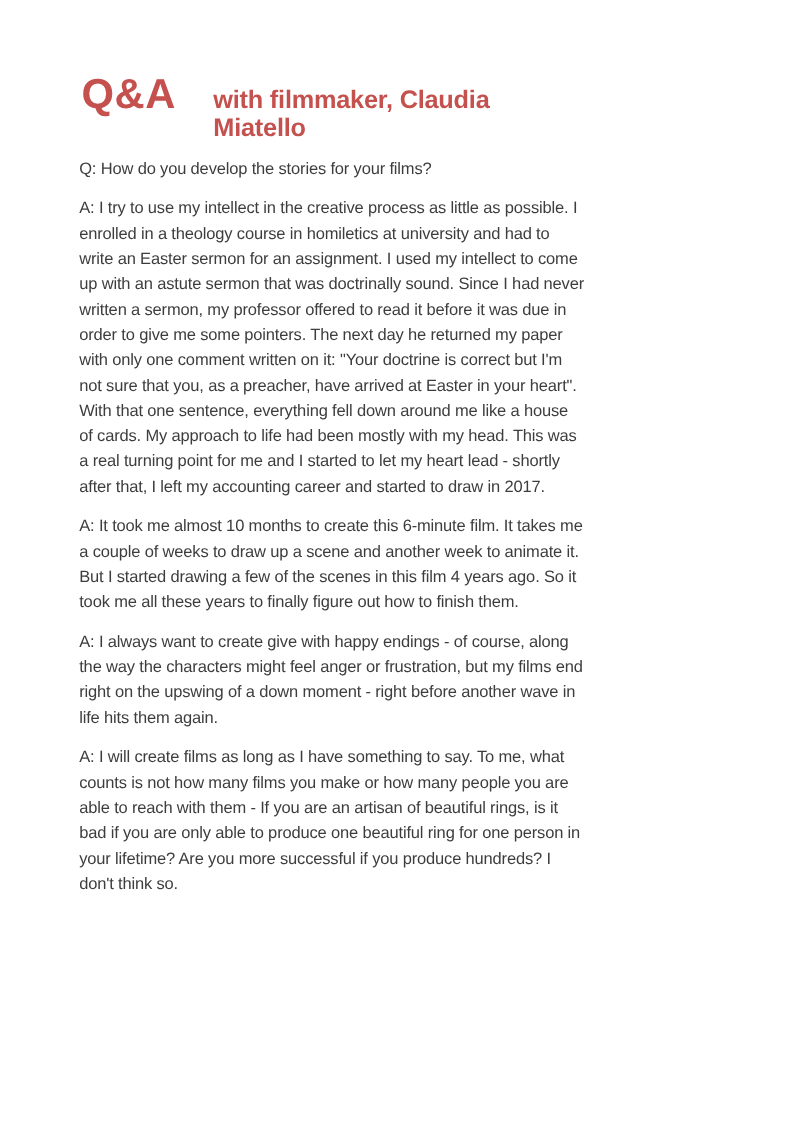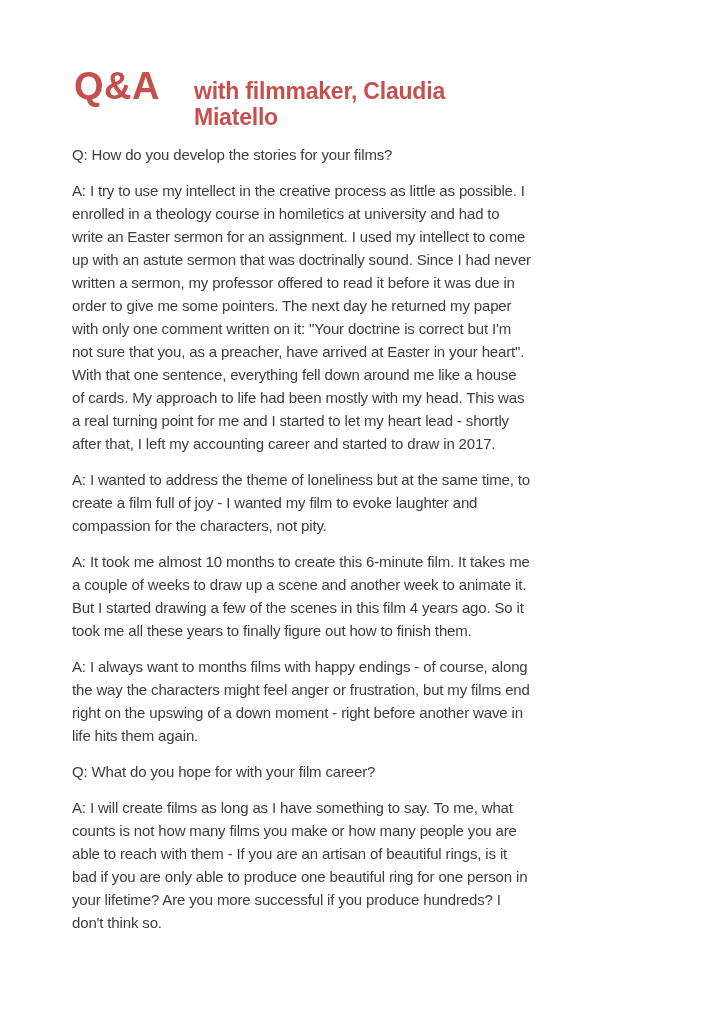--- a/index.html
+++ b/index.html
@@ -59,31 +59,29 @@
   </div>
 
   <div class="qa-list">
 
     <div class="qa-item">
       <p>Q: How do you develop the stories for your films?</p>
       <p>A: I try to use my intellect in the creative process as little as possible. I enrolled in a theology course in homiletics at university and had to write an Easter sermon for an assignment. I used my intellect to come up with an astute sermon that was doctrinally sound. Since I had never written a sermon, my professor offered to read it before it was due in order to give me some pointers. The next day he returned my paper with only one comment written on it: "Your doctrine is correct but I'm not sure that you, as a preacher, have arrived at Easter in your heart". With that one sentence, everything fell down around me like a house of cards. My approach to life had been mostly with my head. This was a real turning point for me and I started to let my heart lead - shortly after that, I left my accounting career and started to draw in 2017.</p>
     </div>
 
     <div class="qa-item">
-      <p>A: I wanted to address the theme of loneliness but at the same time, to create a film full of joy - I wanted my film to evoke laughter and compassion for the characters, not pity.</p>
     </div>
 
     <div class="qa-item">
       <p>A: It took me almost 10 months to create this 6-minute film. It takes me a couple of weeks to draw up a scene and another week to animate it. But I started drawing a few of the scenes in this film 4 years ago. So it took me all these years to finally figure out how to finish them.</p>
     </div>
 
     <div class="qa-item">
-      <p>A: I always want to months films with happy endings - of course, along the way the characters might feel anger or frustration, but my films end right on the upswing of a down moment - right before another wave in life hits them again.</p>
+      <p>A: I always want to create give with happy endings - of course, along the way the characters might feel anger or frustration, but my films end right on the upswing of a down moment - right before another wave in life hits them again.</p>
     </div>
 
     <div class="qa-item">
-      <p>Q: What do you hope for with your film career?</p>
       <p>A: I will create films as long as I have something to say. To me, what counts is not how many films you make or how many people you are able to reach with them - If you are an artisan of beautiful rings, is it bad if you are only able to produce one beautiful ring for one person in your lifetime? Are you more successful if you produce hundreds? I don't think so.</p>
     </div>
 
   </div>
 
 </div>
 
 </body></html>

